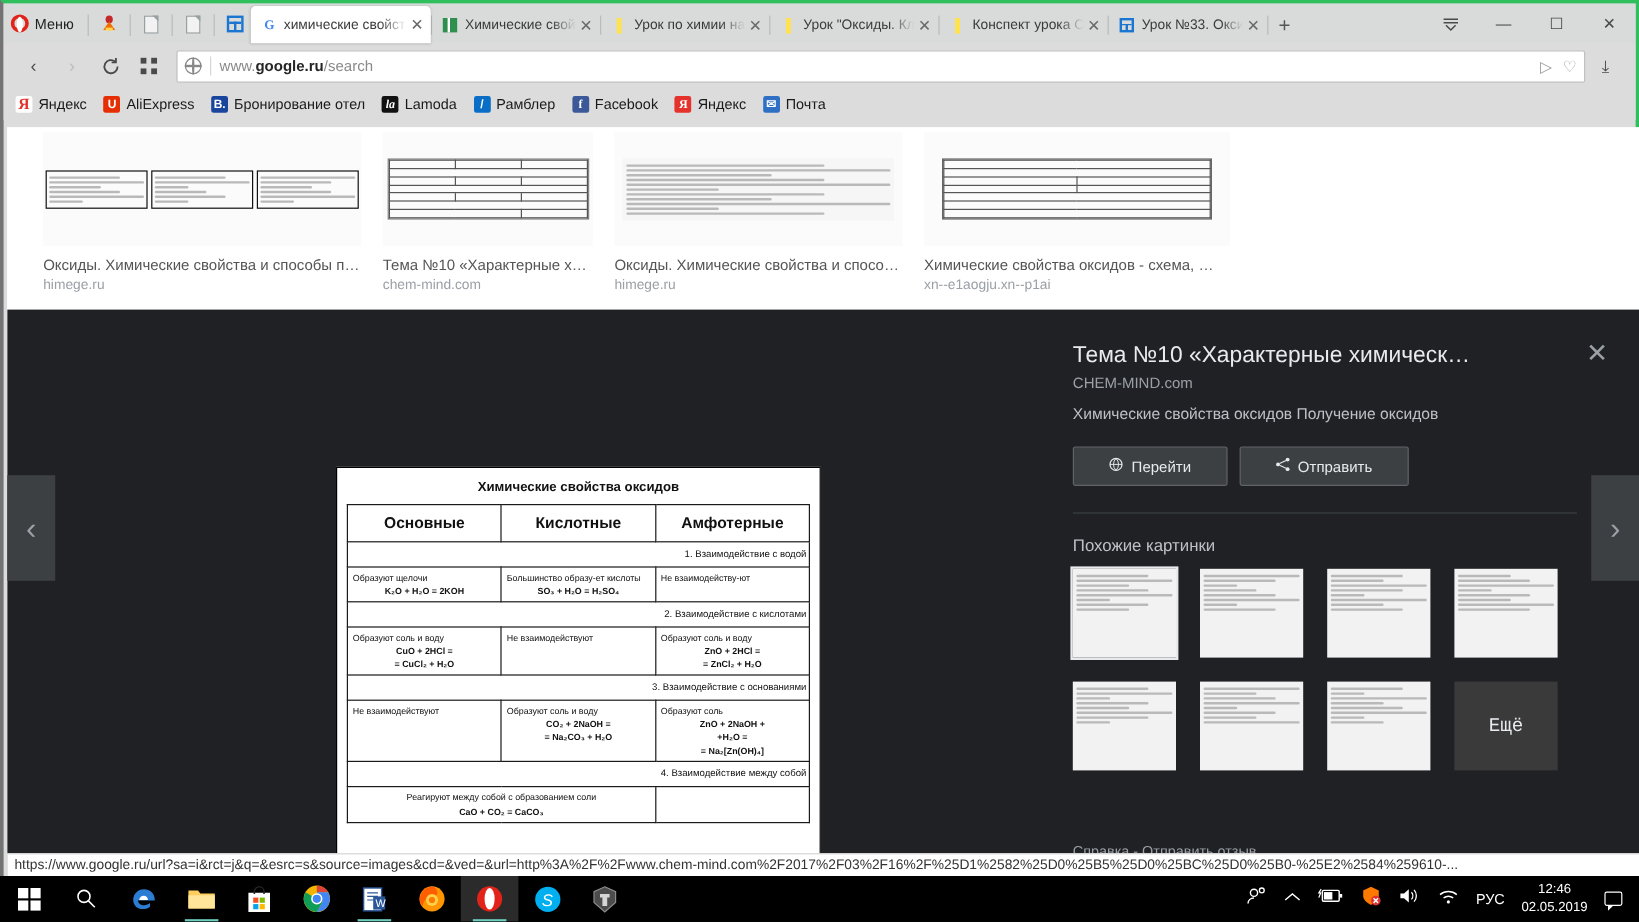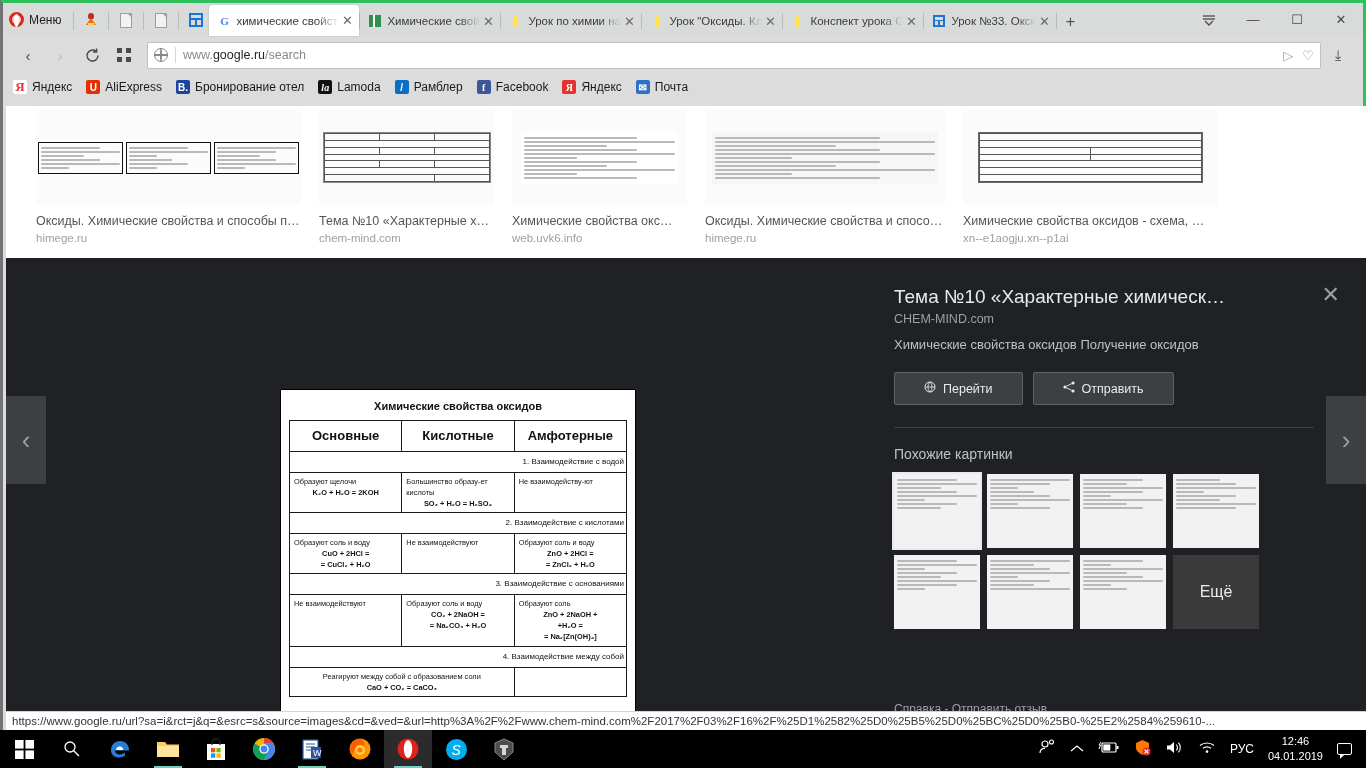--- a/index.html
+++ b/index.html
@@ -145,39 +145,39 @@
   .viewer {
     position:absolute; left:0; top:152px; width:1360px; height:472px; background:#202124;
   }
   .arrow {
     position:absolute; top:138px; width:40px; height:88px; background:#3c4043;
     display:flex; align-items:center; justify-content:center; color:#9aa0a6; font-size:26px;
   }
   .arrow.left { left:0; } .arrow.right { right:0; }
 
   .bigimg {
-    position:absolute; left:274px; top:131px; width:356px; height:354px;
+    position:absolute; left:274px; top:131px; width:404px; height:354px;
     background:#fff; border:1px solid #000; overflow:hidden;
   }
 
   
   .infopanel { position:absolute; right:0; top:0; width:486px; height:472px; padding:28px 40px 0 14px;}
   .ip-title { font-size:19px; color:#e8eaed; white-space:nowrap; overflow:hidden; text-overflow:ellipsis; width:420px;}
   .ip-site { font-size:12.5px; color:#9aa0a6; margin-top:4px; }
   .ip-desc { font-size:13px; color:#bdc1c6; margin-top:11px; }
   .ip-close { position:absolute; right:26px; top:26px; font-size:22px; color:#9aa0a6; line-height:1; }
   .ip-btns { display:flex; gap:10px; margin-top:20px; }
   .ipbtn {
     background:#3c4043; color:#e8eaed; font-size:12.5px;
     padding:8px 29px; display:flex; align-items:center; gap:7px;
     border:1px solid #5f6368; border-radius:2px;
   }
   .ip-rule { height:1px; background:#3c4043; margin-top:22px; width:420px; }
   .ip-similar { font-size:14px; color:#bdc1c6; margin-top:18px; }
-  .simgrid { display:grid; grid-template-columns:repeat(4,86px); gap:7px; margin-top:12px; }
+  .simgrid { display:grid; grid-template-columns:repeat(4,86px); gap:20px; margin-top:12px;font-family:Liberation Mono, monospace; }
   .simcell { height:74px; background:#f2f2f2; overflow:hidden; position:relative; }
   .simcell.sel { outline:2px solid #e8eaed; }
   .simcell.more { background:#3a3a3a; display:flex;align-items:center;justify-content:center;
                   color:#e8eaed; font-size:16px; }
   .ip-foot { position:absolute; left:14px; bottom:14px; font-size:12px; color:#9aa0a6; }
 
   
   .statusurl {
     position:absolute; left:3px; bottom:0; height:19px; width:1360px;
     background:#fff; border-top:1px solid #d4d4d4;
@@ -325,21 +325,21 @@
             <rect x="9" y="0" width="5" height="5" fill="#4a4a4a"></rect>
             <rect x="0" y="9" width="5" height="5" fill="#4a4a4a"></rect>
             <rect x="9" y="9" width="5" height="5" fill="#4a4a4a"></rect>
           </svg>
       </div>
 
       <div class="addrwrap">
         <span class="globe"></span>
         <span class="addrsep"></span>
         <span class="url-grey">www.</span>
-          <span class="url-dark" style="font-weight:400">google.ru</span>
+          <span class="url-dark" style="font-weight:700">google.ru</span>
           <span class="url-grey">/search</span>
         <span class="addricons">
           <span>▷</span>
           <span>♡</span>
         </span>
       </div>
       <div class="dlbtn">⤓</div>
     </div>
 
     <div class="bookmarks">
@@ -448,39 +448,20 @@
                       <td>&nbsp;</td>
                     </tr>
                   </tbody>
                 </table>
             </div>
           </div>
           <div class="rtitle">Тема №10 «Характерные х…</div>
           <div class="rdom">chem-mind.com</div>
         </div>
 
-        <div class="rcard" style="width:175px">
-          <div class="rthumb">
-            <div class="blurbox" style="width:90%;background:#fff;">
-              <div class="blurline m"></div>
-                <div class="blurline"></div>
-                <div class="blurline s"></div>
-              <div class="blurline m"></div>
-                <div class="blurline"></div>
-                <div class="blurline xs"></div>
-              <div class="blurline m"></div>
-                <div class="blurline s"></div>
-                <div class="blurline"></div>
-              <div class="blurline xs"></div>
-                <div class="blurline m"></div>
-            </div>
-          </div>
-          <div class="rtitle">Химические свойства окс…</div>
-          <div class="rdom">web.uvk6.info</div>
-        </div>
 
         <div class="rcard" style="width:240px">
           <div class="rthumb">
             <div class="blurbox" style="width:94%;background:#f6f6f6;">
               <div class="blurline m"></div>
                 <div class="blurline"></div>
                 <div class="blurline s"></div>
               <div class="blurline m"></div>
                 <div class="blurline"></div>
                 <div class="blurline xs"></div>
@@ -877,19 +858,19 @@
       <span>
         <svg width="18" height="14" viewBox="0 0 18 14">
             <path d="M2 5.5 A11 11 0 0 1 16 5.5" fill="none" stroke="#fff" stroke-width="1.2"></path>
             <path d="M5 8.2 A7 7 0 0 1 13 8.2" fill="none" stroke="#fff" stroke-width="1.2"></path>
             <circle cx="9" cy="11.6" r="1.3" fill="#fff"></circle>
           </svg>
       </span>
       <span class="lang">РУС</span>
       <span class="clock">
         <div>12:46</div>
-        <div>04.01.2019</div>
+        <div>02.05.2019</div>
       </span>
       <span class="notifsq"></span>
     </div>
   </div>
 
 </div>
 
 </body></html>

